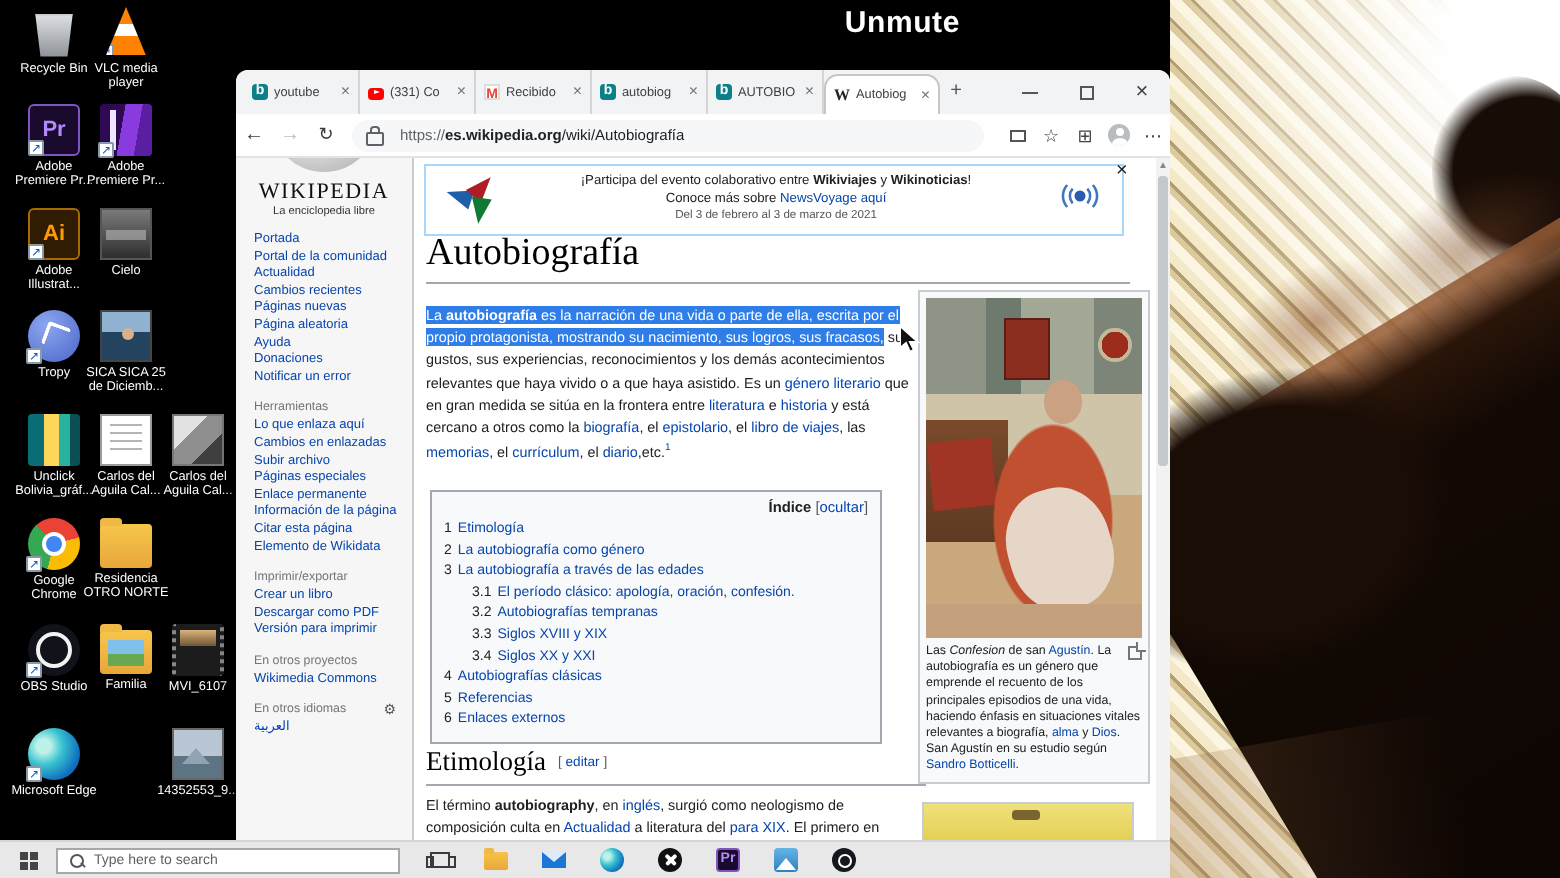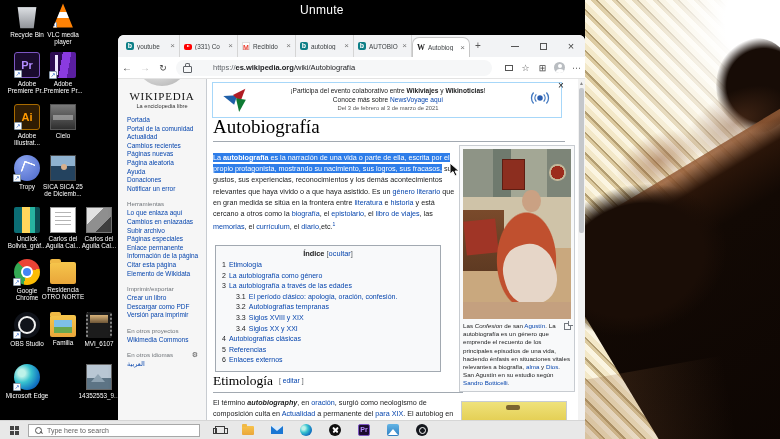--- a/index.html
+++ b/index.html
@@ -1,20 +1,20 @@
 <!DOCTYPE html>
 <html><head>
 <meta charset="utf-8">
 <style>
   html,body{margin:0;padding:0}
   body{width:780px;height:439px;background:#000;font-family:"Liberation Sans",sans-serif;overflow:hidden;position:relative}
   #stage{position:absolute;inset:0;width:780px;height:439px}
 
   
-  .unmute{position:absolute;left:300px;top:3px;width:180px;text-align:left;color:#fff;font-size:12px;font-weight:400;z-index:5;letter-spacing:.3px}
+  .unmute{position:absolute;left:300px;top:3px;width:180px;text-align:right;color:#fff;font-size:15px;font-weight:700;z-index:5;letter-spacing:.3px}
 
   
   .dicon{position:absolute;width:44px;text-align:center;color:#fff;z-index:1}
   .dlabel{margin-top:2px;font-size:6.4px;line-height:7px;text-shadow:0 1px 2px #000,0 0 2px #000;word-wrap:break-word}
   .di{position:relative;width:26px;height:26px;display:block;margin:0 auto}
   .sc{position:absolute;left:-1px;bottom:-1px;width:8px;height:8px;background:#fff;border:1px solid #8899aa;border-radius:1px;box-sizing:border-box}
   .sc::before{content:"\2197";position:absolute;left:0.5px;top:-1px;font-size:6px;color:#1557c9;font-style:normal}
   .k-trash{background:linear-gradient(180deg,#eceff2,#8d9096);clip-path:polygon(14% 16%,86% 16%,76% 97%,24% 97%)}
   .k-trash::before{content:"";position:absolute;left:3px;right:3px;top:1px;height:4px;background:#cfd3d8;border-radius:2px}
   .k-vlc{clip-path:polygon(50% 2%,88% 94%,12% 94%);background:linear-gradient(180deg,#ff8205 0 34%,#ffffff 34% 58%,#ff8205 58%)}
@@ -73,21 +73,21 @@
   .wc-min::before{content:"";width:8px;height:1px;background:#555}
   .wc-max::before{content:"";width:7px;height:7px;border:1px solid #555;box-sizing:border-box}
   .wc-close::before{content:"\00D7";font-size:11px;color:#444;line-height:1}
 
   .navbar{position:relative;height:22px;background:#fff;border-bottom:1px solid #e3e3e3;display:flex;align-items:center;box-sizing:border-box}
   .nbtn{width:18px;text-align:center;font-size:10px;color:#3b3b3b}
   .nbtn.back::before{content:"\2190"}
   .nbtn.fwd{color:#bdbdbd}
   .nbtn.fwd::before{content:"\2192"}
   .nbtn.reload::before{content:"\21BB";font-size:9px}
-  .urlbox{flex:1;display:flex;align-items:center;height:16px;margin:0 8px 0 4px;border-radius:8px;background:#f6f7f8;padding-left:7px;gap:21px;overflow:hidden}
+  .urlbox{flex:1;display:flex;align-items:center;height:16px;margin:0 8px 0 4px;border-radius:8px;background:#f6f7f8;padding-left:7px;gap:8px;overflow:hidden}
   .lockicon{width:7px;height:5px;border:1px solid #5f6368;border-radius:1px;position:relative;margin-top:3px;flex:0 0 auto}
   .lockicon::before{content:"";position:absolute;top:-4px;left:1px;width:3px;height:3px;border:1px solid #5f6368;border-bottom:none;border-radius:2px 2px 0 0}
   .url{font-size:7.5px;color:#202124;white-space:nowrap}
   .url .proto{color:#5f6368}
   .url .host{font-weight:700}
   .ribtn{width:17px;text-align:center;font-size:8.5px;color:#444;flex:0 0 auto}
   .ri-read::before{content:"";display:inline-block;width:8px;height:6px;border:1px solid #555;box-sizing:border-box}
   .ri-star::before{content:"\2606";font-size:9px}
   .ri-coll::before{content:"\229E";font-size:9px}
   .ri-more::before{content:"\22EF";font-size:9px}
@@ -116,25 +116,25 @@
   .tri-green{border-width:13px 5px 0 5px;border-color:#0f7a33 transparent transparent transparent;transform:rotate(8deg);left:12px;top:11px}
   .bn-text{flex:1;text-align:center;font-size:6.6px;line-height:8.8px;color:#202122}
   .bn-text .b{font-weight:700}
   .bn3{font-size:5.8px;color:#555}
   .bn-sound{margin:0 10px;flex:0 0 auto}
   .bn-close{position:absolute;left:351px;top:2px;font-size:10px;color:#222;line-height:1}
   .h1{position:absolute;left:6px;top:37px;width:352px;font-family:"Liberation Serif",serif;font-size:19px;color:#000;border-bottom:1px solid #a2a9b1;padding-bottom:3px}
   .intro{position:absolute;left:6px;top:73px;width:249px;font-size:7.2px;line-height:11.2px;color:#202122}
   .sel{background:#2e7de9;color:#fff}
   .lnk{color:#0645ad}
-  .b{font-weight:700}.it{font-style:italic}.bi{font-weight:700;font-style:italic}
+  .b{font-weight:700}.it{font-style:italic}.bi{font-weight:700;}
   .sup{vertical-align:super;font-size:5px;color:#0645ad}
   .cursor{position:absolute;left:243px;top:84px;z-index:3}
   .toc{position:absolute;left:8px;top:166px;width:226px;background:#f8f9fa;border:1px solid #a2a9b1;box-sizing:border-box;padding:3px 6px 5px;font-size:7px}
-  .toc-title{text-align:center;font-weight:700;font-size:7.4px;color:#202122;margin-bottom:2px}
+  .toc-title{text-align:right;font-weight:700;font-size:7.4px;color:#202122;margin-bottom:2px}
   .toc-title .brk{color:#54595d;font-weight:400}
   .toc-title .lnk{font-weight:400}
   .toc-row{line-height:10.6px}
   .toc-row.i1{padding-left:14px}
   .toc-num{color:#202122;margin-right:3px}
   .thumb{position:absolute;left:252px;top:66px;width:116px;background:#f8f9fa;border:1px solid #c8ccd1;box-sizing:border-box;padding:3px}
   .thumb-img{position:relative;width:108px;height:170px;overflow:hidden;background:linear-gradient(180deg,#aaa894 0 16%,#cfc3a8 16% 58%,#c9a87e 58%)}
   .pl{position:absolute}
   .p-arch{left:0;top:0;width:100%;height:28%;background:linear-gradient(90deg,#8e9486 0 28%,#6f7a6e 28% 44%,#a3a795 44% 78%,#7d8578 78%)}
   .p-book{left:36%;top:6%;width:20%;height:17%;background:#8c2e1f;border:1px solid #5e1d12}
@@ -456,21 +456,21 @@
               <span class="pl p-floor"></span>
           </div>
           <div class="thumb-cap">
             <span class="expand"></span><span id="capseg"><span>Las </span><span class="it">Confesion</span><span> de san </span><span class="lnk">Agustín</span><span>. La autobiografía es un género que emprende el recuento de los principales episodios de una vida, haciendo énfasis en situaciones vitales relevantes a biografía, </span><span class="lnk">alma</span><span> y </span><span class="lnk">Dios</span><span>. San Agustín en su estudio según </span><span class="lnk">Sandro Botticelli</span><span>.</span></span>
           </div>
         </div>
         <div class="thumb2"></div>
         <div class="h2">
           <span>Etimología</span><span class="edit"><span>[</span> <span class="lnk">editar</span> <span>]</span></span>
         </div>
-        <div class="etim" id="etimseg"><span>El término </span><span class="bi">autobiography</span><span>, en </span><span class="lnk">oración</span><span>, surgió como neologismo de composición culta en </span><span class="lnk">Actualidad</span><span> a permanente del </span><span class="lnk">para XIX</span><span>. El autobiog en</span></div>
+        <div class="etim" id="etimseg"><span>El término </span><span class="bi">autobiography</span><span>, en </span><span class="lnk">inglés</span><span>, surgió como neologismo de composición culta en </span><span class="lnk">Actualidad</span><span> a literatura del </span><span class="lnk">para XIX</span><span>. El primero en</span></div>
       </div>
       <div class="cscroll">
         <span class="up"></span>
         <span class="cthumb"></span>
       </div>
     </div>
   </div>
 
   <div id="taskbar">
     <span class="tstart">

